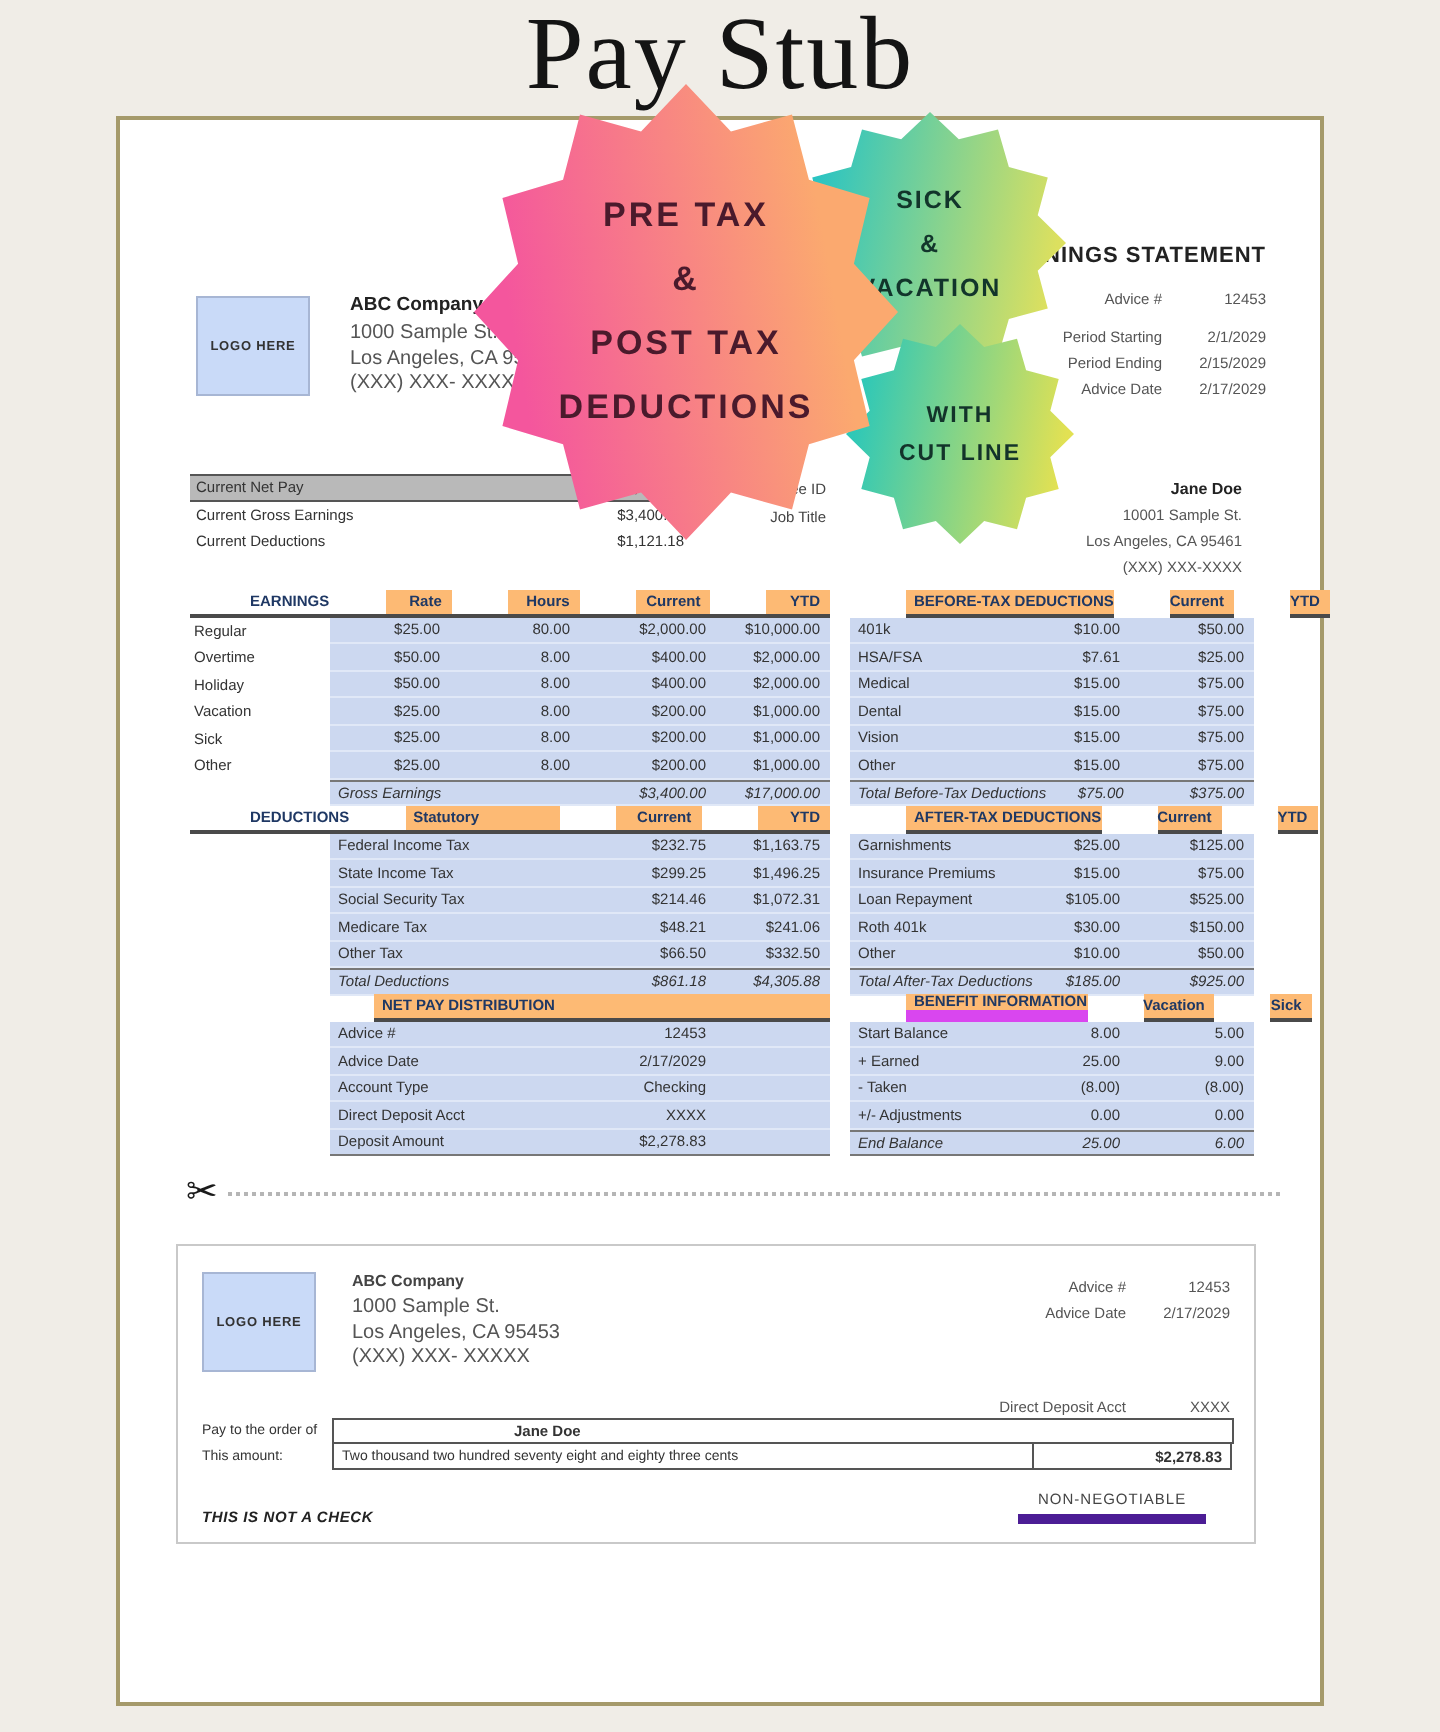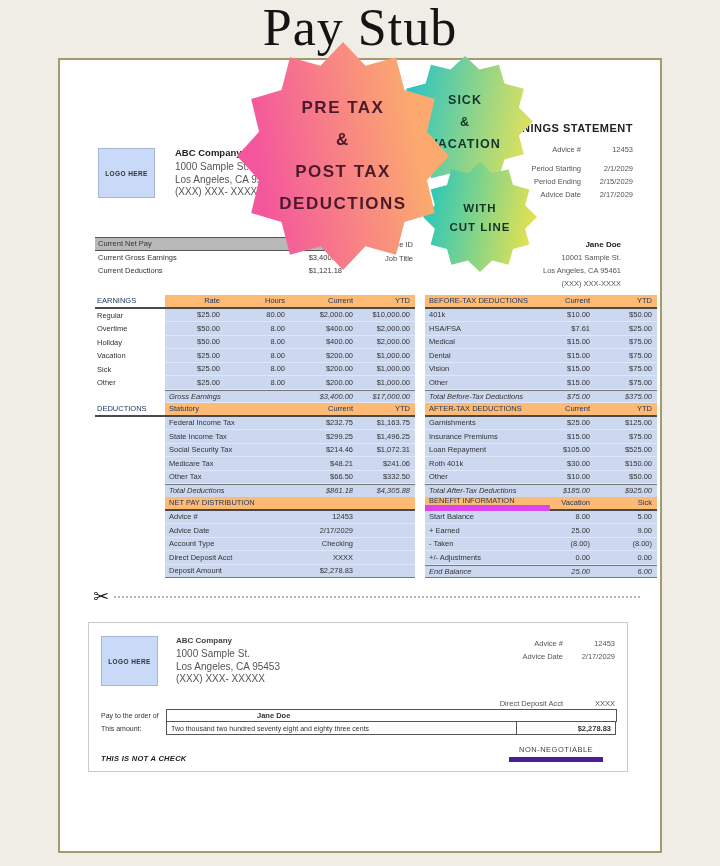--- a/index.html
+++ b/index.html
@@ -60,26 +60,26 @@
     font-size:7.5px; color:#555; line-height:13px; }
   .employee-name { font-size:8px; font-weight:bold; color:#222; }
   
   .tbl { position:absolute; font-size:7.5px; color:#333; }
   .row { display:flex; height:13.5px; align-items:center; white-space:nowrap; }
   .cell { height:100%; display:flex; align-items:center; }
   .b { background:#ccd8f0; border-bottom:1px solid #e0e8f7; }
   .hb { background:#fdba74; border-bottom:none; }
   .num { justify-content:flex-end; padding-right:5px; }
   .txt { padding-left:4px; }
-  .hdr { font-weight:normal; color:#1f3864; }
+  .hdr { font-weight:bold; color:#1f3864;margin-left:28px; }
   .head-full { border-bottom:2px solid #4a4a4a; }
   .row.total .b { border-top:1px solid #777;font-style:italic; }
   .row.last .b { border-bottom:1px solid #777; }
   .band-left { left:35px; width:320px; }
-  .band-right { left:365px; width:232px; }
+  .band-right { left:365px; width:202px; }
   .c-lbl { width:70px; background:#fff; padding-left:2px; }
   .c-rate { width:60px; } .c-hrs { width:65px; } .c-cur { width:68px; } .c-ytd { width:57px; }
   .c-span { width:125px; }
   .c-name { width:125px; }
   .r-lbl { flex:1; }
   .r-cur { width:45px; } .r-ytd { width:62px; }
   .np-head { width:250px; border-bottom:2px solid #4a4a4a; }
   
   .cutline { position:absolute; left:33px; top:527px; width:547px; display:flex; align-items:center; }
   .scissors { font-size:19px; color:#1a1a1a; line-height:1; }

